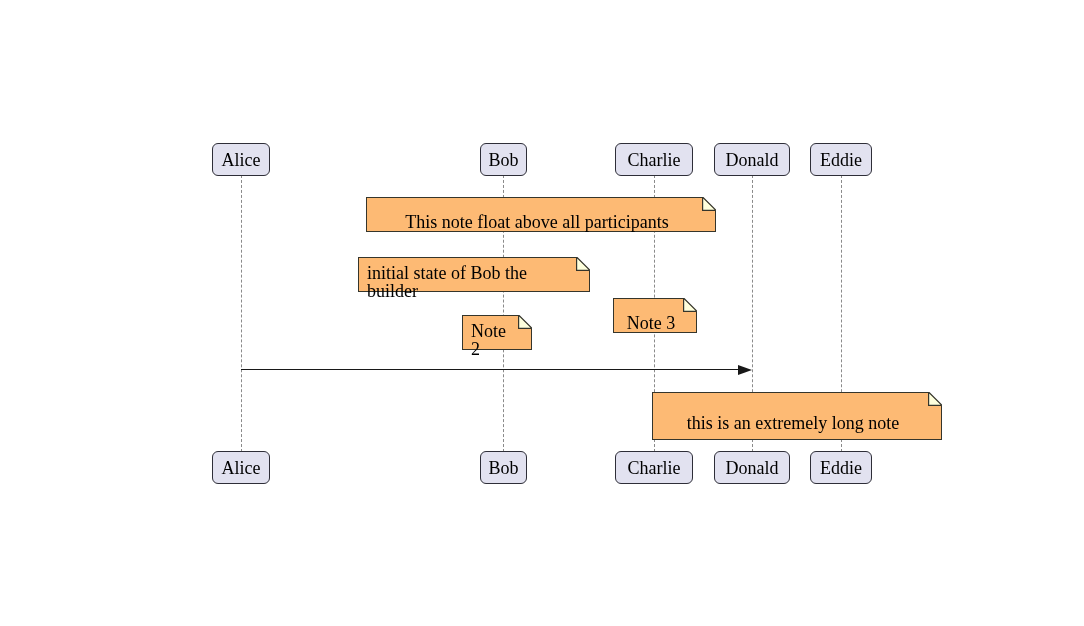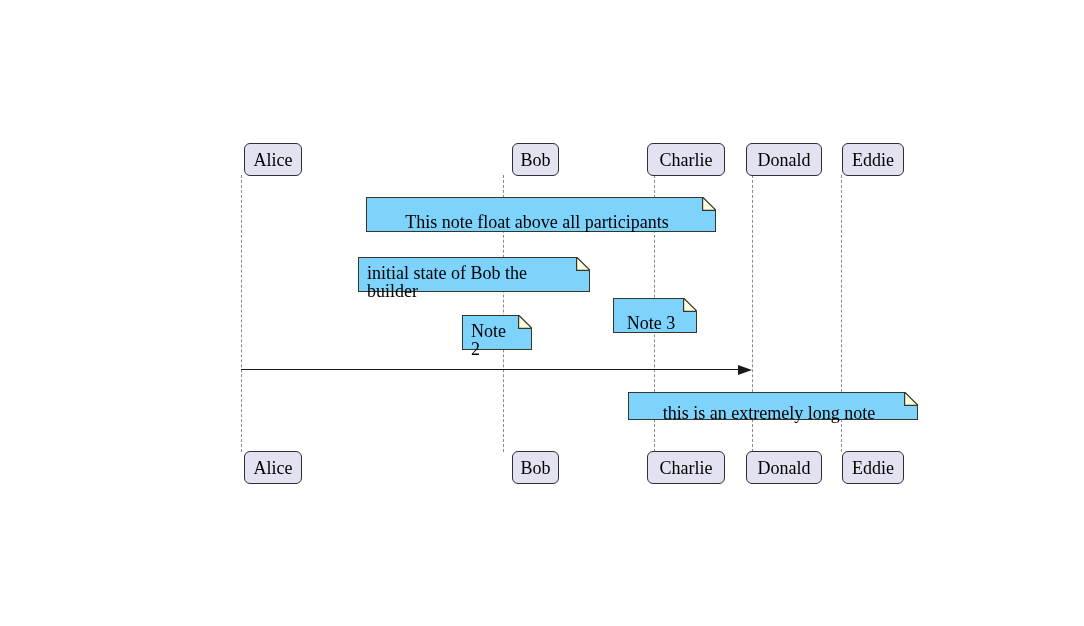--- a/index.html
+++ b/index.html
@@ -25,27 +25,26 @@
     box-sizing: border-box;
     background: #E2E2F0;
     border: 1.5px solid #2e2e38;
     border-radius: 6px;
     display: flex;
     align-items: center;
     justify-content: center;
     font-size: 18px;
     line-height: 1;
     z-index: 3;
-    margin-left: 32px;
   }
   .note {
     position: absolute;
     height: 35px;
     box-sizing: border-box;
-    background: #7dd3fc;
+    background: #fdba74;
     border: 1px solid #35352B;
     display: flex;
     align-items: center;
     justify-content: center;
     font-size: 18px;
     line-height: 1;
     padding: 16px 16px 2px 8px;
     z-index: 4;
   }
   .note .fold {
@@ -114,21 +113,21 @@
     <span>Note 3</span>
     <svg class="fold" width="14" height="14" viewBox="0 0 14 14">
       <polygon points="0,0 14,0 14,14" fill="#ffffff"></polygon>
       <path d="M0.6,0 L0.6,13.4 L14,13.4 Z" fill="#FEFFDD" stroke="#35352B" stroke-width="1.2"></path>
     </svg>
   </div>
 
   <div class="msg-line" style="left:241px;top:369px;width:497px"></div>
   <div class="msg-arrowhead" style="left:738px;top:365px"></div>
 
-  <div class="note" style="left:628px;top:392px;width:290px;height:28px">
+  <div class="note" style="left:652px;top:392px;width:290px;height:48px">
     <span>this is an extremely long note</span>
     <svg class="fold" width="14" height="14" viewBox="0 0 14 14">
       <polygon points="0,0 14,0 14,14" fill="#ffffff"></polygon>
       <path d="M0.6,0 L0.6,13.4 L14,13.4 Z" fill="#FEFFDD" stroke="#35352B" stroke-width="1.2"></path>
     </svg>
   </div>
 
   <div class="participant" style="left:212px;top:451px;width:58px">Alice</div>
   <div class="participant" style="left:480px;top:451px;width:47px">Bob</div>
   <div class="participant" style="left:615px;top:451px;width:78px">Charlie</div>

